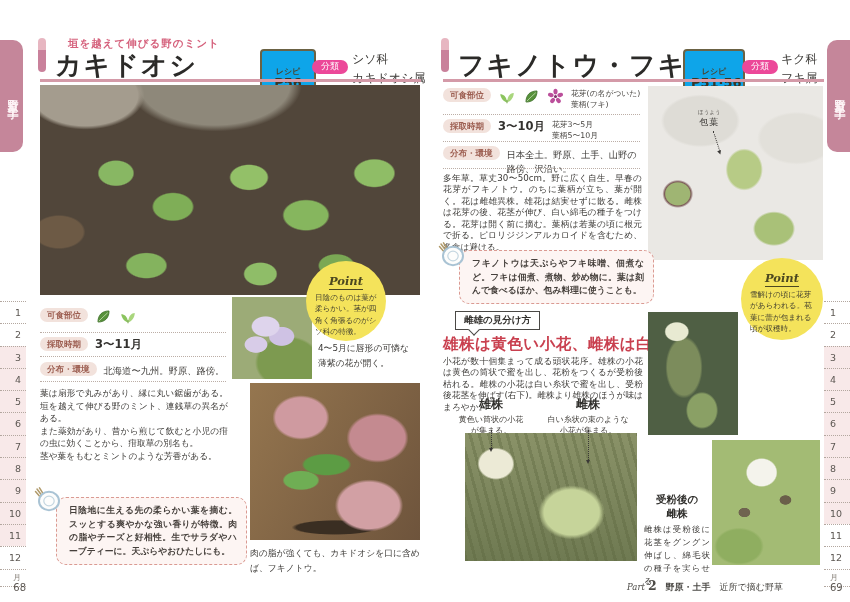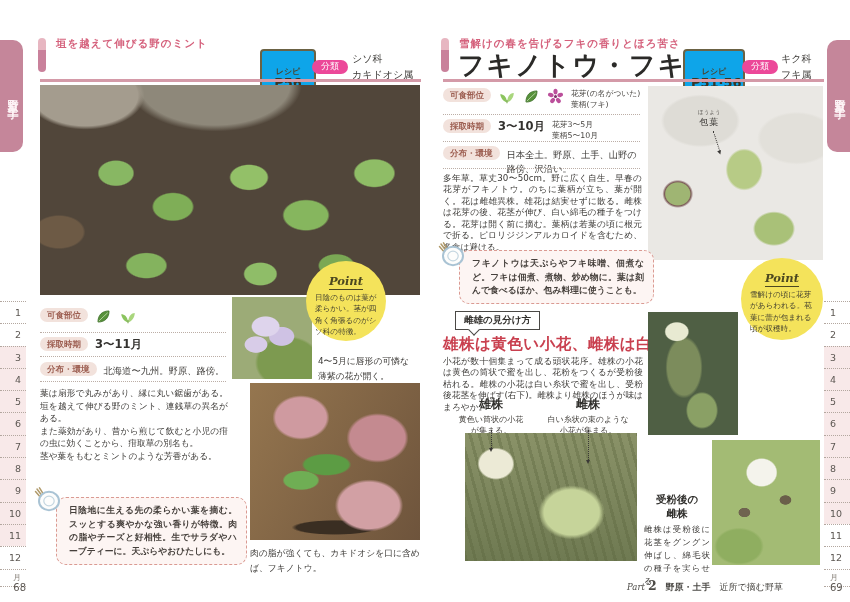--- a/index.html
+++ b/index.html
@@ -34,21 +34,21 @@
   .rule{position:absolute;height:3px;background:#d49aa8;width:381px;}
 
   .recipe-badge{position:absolute;background:#0ea5e9;border:2px solid#6b6244;border-radius:4px;
     text-align:center;padding:16px 6px 3px;line-height:1.15;}
   .recipe-badge:after{content:"";position:absolute;left:50%;bottom:-7px;margin-left:-4px;
     border-left:4px solid transparent;border-right:4px solid transparent;border-top:5px solid #6b6244;}
   .recipe-badge .rb-l{font-size:8px;color:#4a432e;font-weight:bold;}
   .recipe-badge .rb-p{font-size:13px;color:#3c3524;font-weight:800;}
   .cat-pill{position:absolute;background:#ec4899;color:#ffffff;font-size:9px;border-radius:9px;
     padding:2px 9px;line-height:1.1;}
-  .cat-lines{position:absolute;font-size:10px;line-height:1.55;color:#3b3936;}
+  .cat-lines{position:absolute;font-size:12px;line-height:1.55;color:#3b3936;font-family:Liberation Mono, monospace;}
 
   
   .pill{display:inline-block;background:#f2e2dc;color:#9d5f52;font-size:8.5px;font-weight:bold;
     border-radius:8px;padding:2.5px 7px;line-height:1;vertical-align:middle;}
   .inforow{position:absolute;display:flex;align-items:flex-start;gap:7px;}
   .sep{position:absolute;border-top:1px dotted #bcaea6;}
   .season-val{font-size:11.5px;font-weight:bold;color:#33312e;line-height:1.1;margin-top:1px;}
   .info-val{font-size:9.3px;color:#3b3936;line-height:1.5;margin-top:2px;}
   .mini-note{font-size:7.8px;color:#474440;line-height:1.35;margin-top:1px;}
   .icon{display:inline-block;vertical-align:middle;}
@@ -186,42 +186,43 @@
       <div class="mrow hl">9</div>
       <div class="mrow hl">10</div>
       <div class="mrow">11</div>
       <div class="mrow">12</div>
       <div class="mrow suffix">月</div>
     </div>
   <div class="pagenum left">68</div>
   <div class="pagenum right">69</div>
 
   <div class="hmark" style="left:38px;top:38px;"></div>
-  <div class="subtitle" style="left:56px;top:37px;">垣を越えて伸びる野のミント</div>
+  <div class="subtitle" style="left:68px;top:37px;">垣を越えて伸びる野のミント</div>
+  <div class="title" style="left:55px;top:52px;">カキドオシ</div>
 
   <div class="recipe-badge" style="left:260px;top:49px;width:40px;">
     <div class="rb-l">レシピ</div>
     <div class="rb-p">P56</div>
   </div>
   <div class="cat-pill" style="left:312px;top:60px;">分類</div>
   <div class="cat-lines" style="left:352px;top:51px;">
     <div>シソ科</div>
     <div>カキドオシ属</div>
   </div>
   <div class="rule" style="left:40px;top:79px;"></div>
 
   <div class="photo ph-ivy" style="left:40px;top:85px;width:380px;height:210px;"></div>
 
   <div class="point" style="left:306px;top:261px;">
     <span class="pt">Point</span>
     <div class="px">日陰のものは葉が柔らかい。茎が四角く角張るのがシソ科の特徴。</div>
   </div>
 
   <div class="photo ph-flower" style="left:232px;top:297px;width:80px;height:82px;"></div>
-  <div class="caption" style="left:318px;top:341px;width:94px;margin-top:13px;">4〜5月に唇形の可憐な薄紫の花が開く。</div>
+  <div class="caption" style="left:318px;top:341px;width:94px;">4〜5月に唇形の可憐な薄紫の花が開く。</div>
 
   <div class="inforow" style="left:40px;top:308px;">
     <span class="pill">可食部位</span>
     <span class="icon">
       <svg width="17" height="17" viewBox="0 0 20 20">
           <path d="M3.5 16.5 C3.5 8 8.5 3.5 16.5 3.5 C16.5 11.5 12 16.5 3.5 16.5Z" fill="#57913b" stroke="#3f702a" stroke-width="1"></path>
           <path d="M4.5 15.5 C8 12 11 9 15 5.5" stroke="#d8ecc8" stroke-width="0.8" fill="none"></path>
         </svg>
     </span>
     <span class="icon">
@@ -260,21 +261,20 @@
         <ellipse cx="16" cy="14" rx="10" ry="9.3" fill="#fdfdfc" stroke="#a9c3d4" stroke-width="2"></ellipse>
         <ellipse cx="16" cy="14" rx="5.2" ry="4.8" fill="none" stroke="#c4d6e0" stroke-width="1.2"></ellipse>
       </svg>
   </span>
   <div class="foodbox" style="left:56px;top:497px;width:168px;">日陰地に生える先の柔らかい葉を摘む。スッとする爽やかな強い香りが特徴。肉の脂やチーズと好相性。生でサラダやハーブティーに。天ぷらやおひたしにも。</div>
 
   <div class="photo ph-meat" style="left:250px;top:383px;width:170px;height:157px;"></div>
   <div class="caption" style="left:250px;top:546px;width:172px;">肉の脂が強くても、カキドオシを口に含めば、フキノトウ。</div>
 
   <div class="hmark" style="left:441px;top:38px;"></div>
-  <div class="subtitle" style="left:459px;top:37px;">雪解けの春を告げるフキの香りとほろ苦さ</div>
   <div class="title" style="left:458px;top:52px;">フキノトウ・フキ</div>
 
   <div class="recipe-badge" style="left:683px;top:49px;width:46px;">
     <div class="rb-l">レシピ</div>
     <div class="rb-p">P51·56</div>
   </div>
   <div class="cat-pill" style="left:742px;top:60px;">分類</div>
   <div class="cat-lines" style="left:781px;top:51px;">
     <div>キク科</div>
     <div>フキ属</div>

